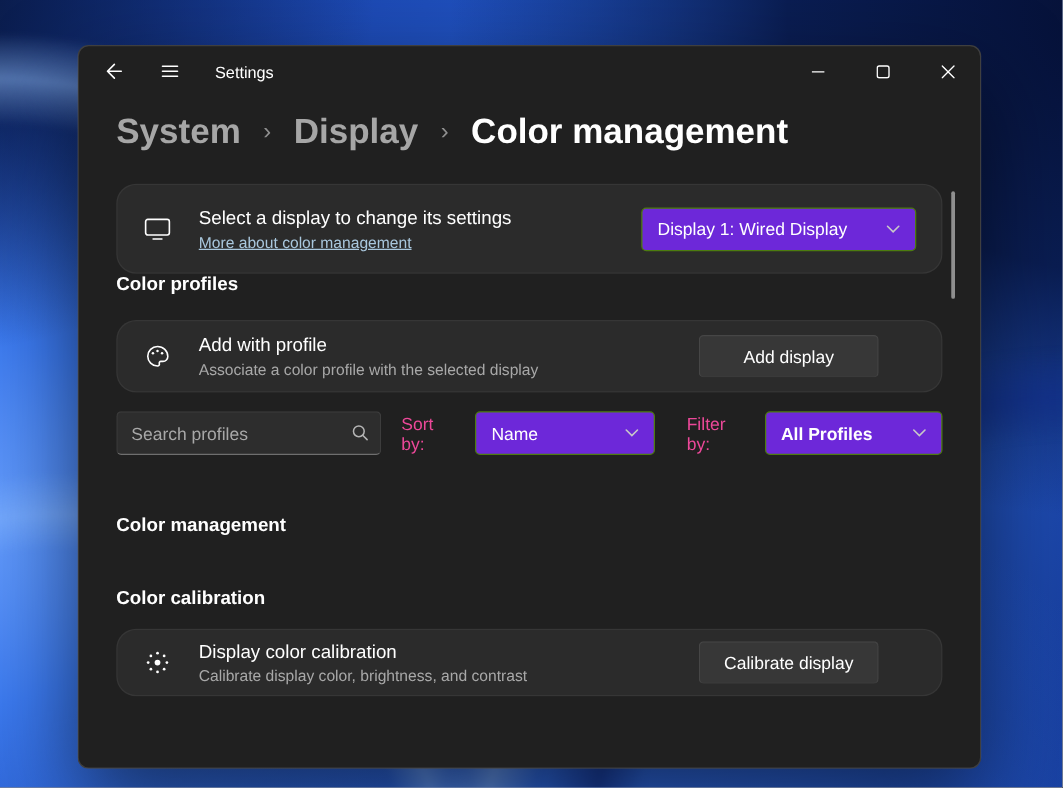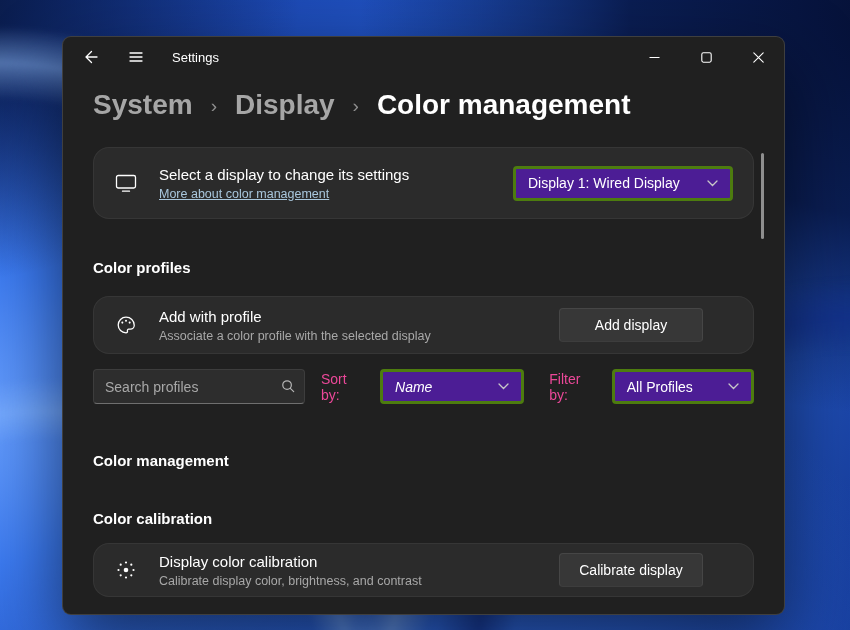--- a/index.html
+++ b/index.html
@@ -60,34 +60,34 @@
   .card-title { font-size:15px; color:#fff; }
   .card-sub { font-size:12.5px; color:#a8a8a8; margin-top:4px; }
   .card-link { font-size:12.5px; color:#a9c7dd; text-decoration:underline; margin-top:4px; cursor:pointer; width:max-content; }
   .spacer { flex:1; }
 
   .display-card { height:72px; margin-top:26px; }
   .add-card { height:58px; margin-top:20px; }
   .calib-card { height:54px; margin-top:16px; }
 
   
-  .dropdown { background:#4c1d95; border:3px solid #4d7c0f; border-radius:4px; height:35px;
+  .dropdown { background:#6d28d9; border:1px solid #4d7c0f; border-radius:4px; height:35px;
     display:flex; align-items:center; justify-content:space-between; padding:0 12px;
     color:#fff; font-size:14px; cursor:pointer;text-align:center; }
   .dropdown .chev { color:#c8c8c8; margin-left:12px; display:flex; }
   .dd-display { width:220px; }
-  .dd-sort { width:147px; margin-left:12px;font-style:italic; }
-  .dd-filter { width:145px; margin-left:10px; }
+  .dd-sort { width:147px; margin-left:12px; }
+  .dd-filter { width:145px; margin-left:10px;font-weight:bold; }
 
   .btn { background:#373737; border:1px solid #464646; border-bottom-color:#3d3d3d;
     border-radius:4px; color:#fff; font-size:14px; height:34px; min-width:144px;
     padding:0 16px; cursor:pointer; margin-right:30px; font-family:inherit; }
 
   .section-heading { font-size:15px; font-weight:700; color:#fff; }
-  .h-profiles { margin-top:40px; }
+  .h-profiles { }
   .h-management { margin-top:48px; }
   .h-calibration { margin-top:41px; }
 
   
   .filter-row { margin-top:15px; display:flex; align-items:center; }
   .search-box { position:relative; width:217px; }
   .search-input { width:100%; height:35px; background:#2d2d2d; border:1px solid #3d3d3d;
     border-bottom:1px solid #6f6f6f; border-radius:4px; color:#fff; font-size:14px;
     padding:0 32px 0 11px; font-family:inherit; outline:none; }
   .search-input::placeholder { color:#a8a8a8; }

